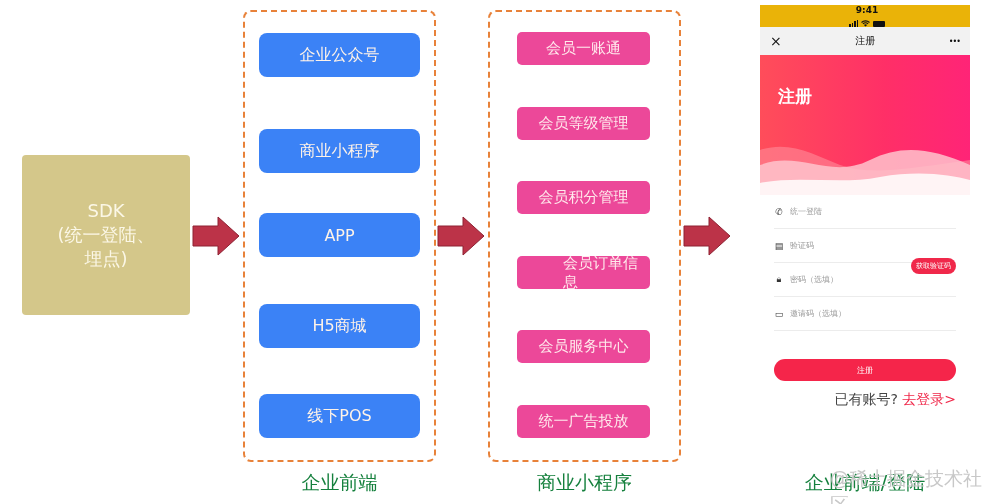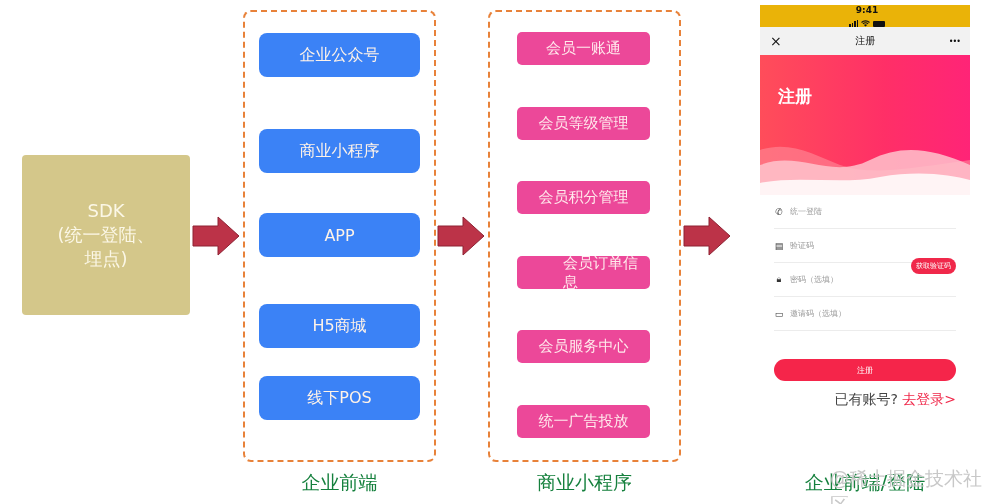--- a/index.html
+++ b/index.html
@@ -54,21 +54,21 @@
 </svg>
 <svg class="abs arrow" style="left:683px;top:216px;" viewBox="0 0 48 40">
   <polygon points="1,10 26,10 26,1 47,20 26,39 26,30 1,30" fill="#bc3348" stroke="#8e2233" stroke-width="1"></polygon>
 </svg>
 
 <div class="abs group g1"></div>
 <div class="btn-orange" style="top:33px;">企业公众号</div>
 <div class="btn-orange" style="top:123px;margin-top:6px;">商业小程序</div>
 <div class="btn-orange" style="top:213px;text-align:center;">APP</div>
 <div class="btn-orange" style="top:304px;">H5商城</div>
-<div class="btn-orange" style="top:376px;">线下POS</div>
+<div class="btn-orange" style="top:394px;">线下POS</div>
 <div class="abs caption" style="left:243px;top:470px;width:193px;">企业前端</div>
 
 <div class="abs group g2"></div>
 <div class="btn-red" style="top:32px;">会员一账通</div>
 <div class="btn-red" style="top:107px;">会员等级管理</div>
 <div class="btn-red" style="top:181px;">会员积分管理</div>
 <div class="btn-red" style="top:256px;padding-left:46px;">会员订单信息</div>
 <div class="btn-red" style="top:330px;">会员服务中心</div>
 <div class="btn-red" style="top:405px;">统一广告投放</div>
 <div class="abs caption" style="left:488px;top:470px;width:193px;">商业小程序</div>

